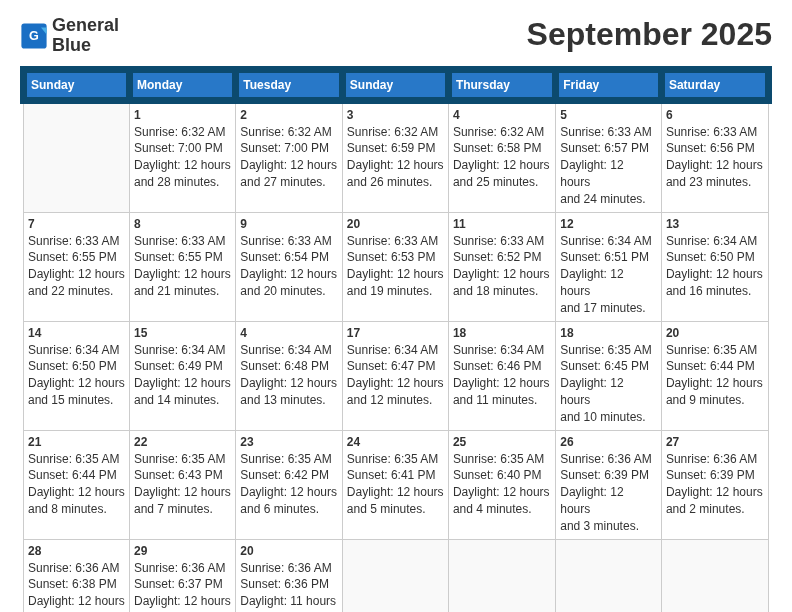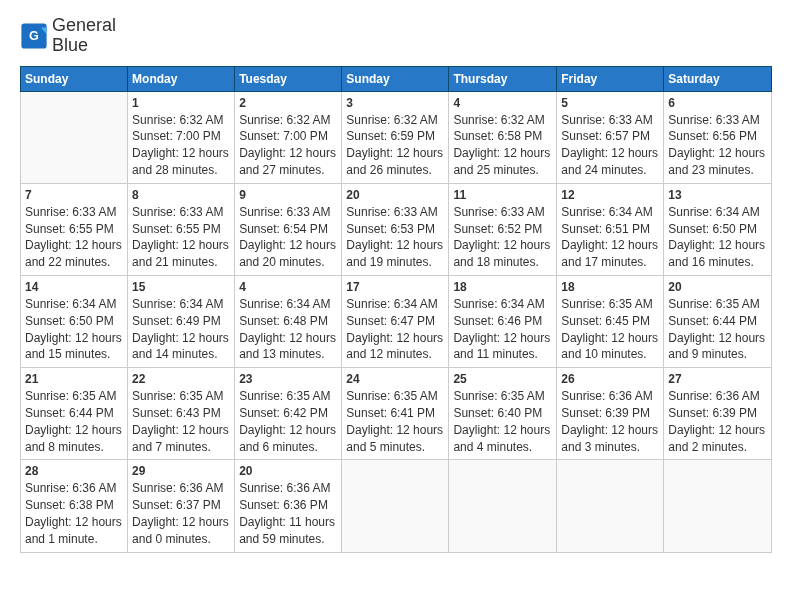--- a/index.html
+++ b/index.html
@@ -22,21 +22,21 @@
       align-items: flex-start;
       margin-bottom: 10px;
     }
     .logo {
       display: flex;
       align-items: center;
       gap: 4px;
     }
     .logo-text {
       font-size: 18px;
-      font-weight: normal;
+      font-weight: bold;
       color: #333;
       line-height: 1.1;
     }
     .logo-icon {
       width: 28px;
       height: 28px;
     }
     .title-block {
       text-align: right;
     }
@@ -54,21 +54,21 @@
       border-collapse: collapse;
       font-size: 10px;
     }
     thead tr th {
       background-color: #2878c8;
       color: #fff;
       padding: 5px 4px;
       text-align: left;
       font-size: 12px;
       font-weight: bold;
-      border: 1px solid #0c4a6e;
+      border: 7px solid #0c4a6e;
     }
     tbody tr td {
       border: 1px solid #ccc;
       vertical-align: top;
       padding: 4px 4px;
       width: 113px;
       height: 80px;
       color: #333;
     }
     tbody tr td.empty {
@@ -96,20 +96,21 @@
         <rect x="2" y="2" width="36" height="36" rx="4" fill="#1a6fc4"></rect>
         <text x="20" y="26" text-anchor="middle" fill="white" font-size="18" font-weight="bold" font-family="Arial">G</text>
         <polygon points="30,8 38,8 38,18" fill="#4ab0e8"></polygon>
       </svg>
       <div class="logo-text">
         <div>General</div>
         <div>Blue</div>
       </div>
     </div>
     <div class="title-block">
+      <div class="month-title">September 2025</div>
     </div>
   </div>
 
   <table>
     <thead>
       <tr id="days-header-row">
           <th>Sunday</th>
           <th>Monday</th>
           <th>Tuesday</th>
           <th>Sunday</th>

